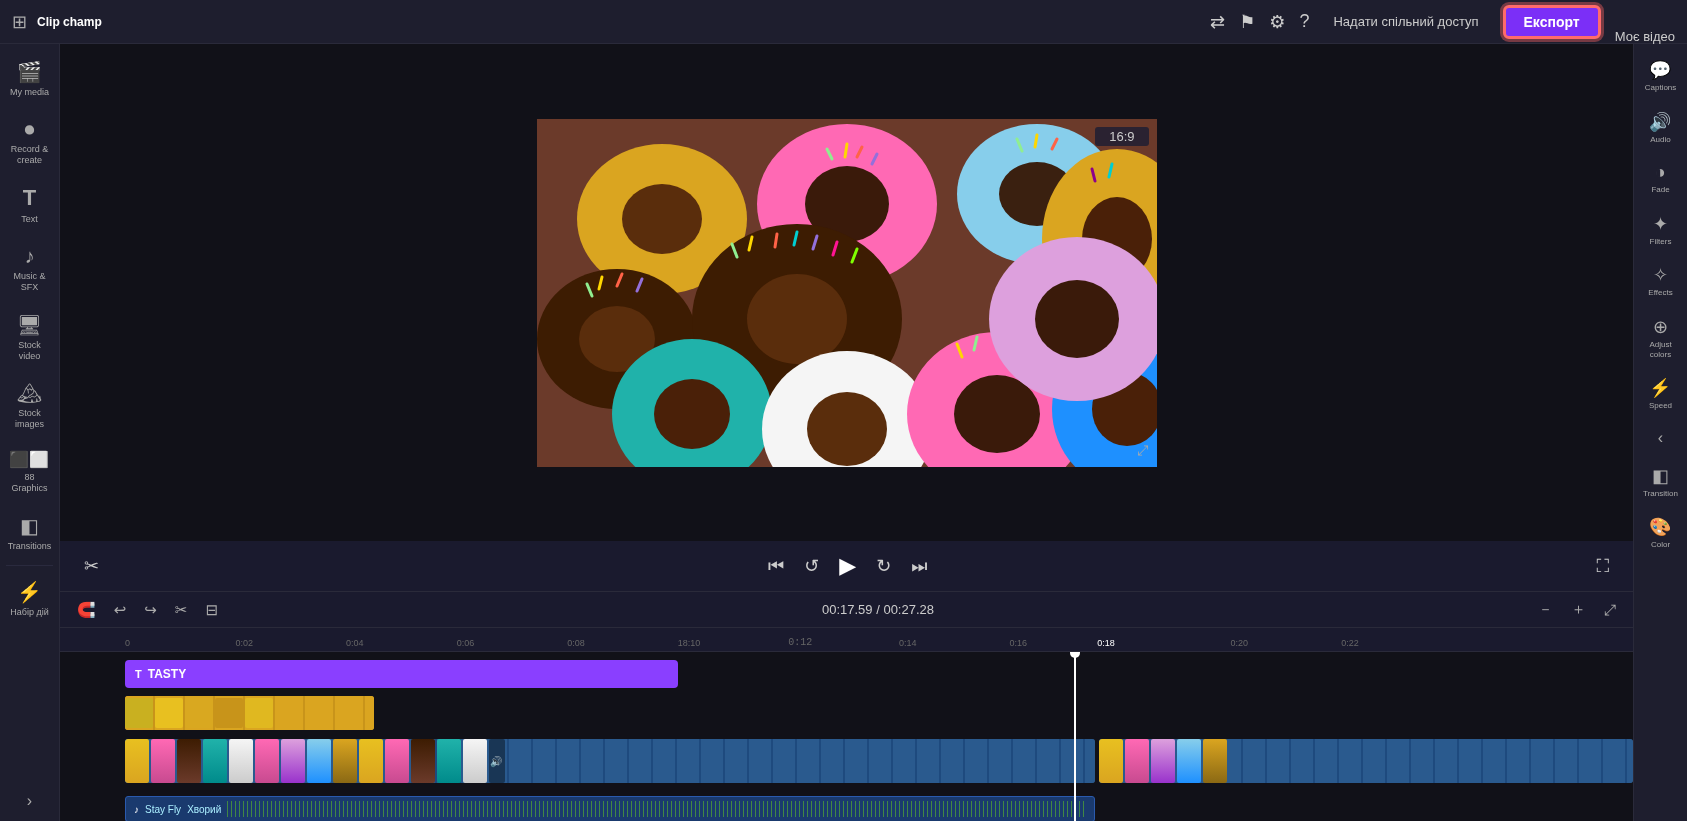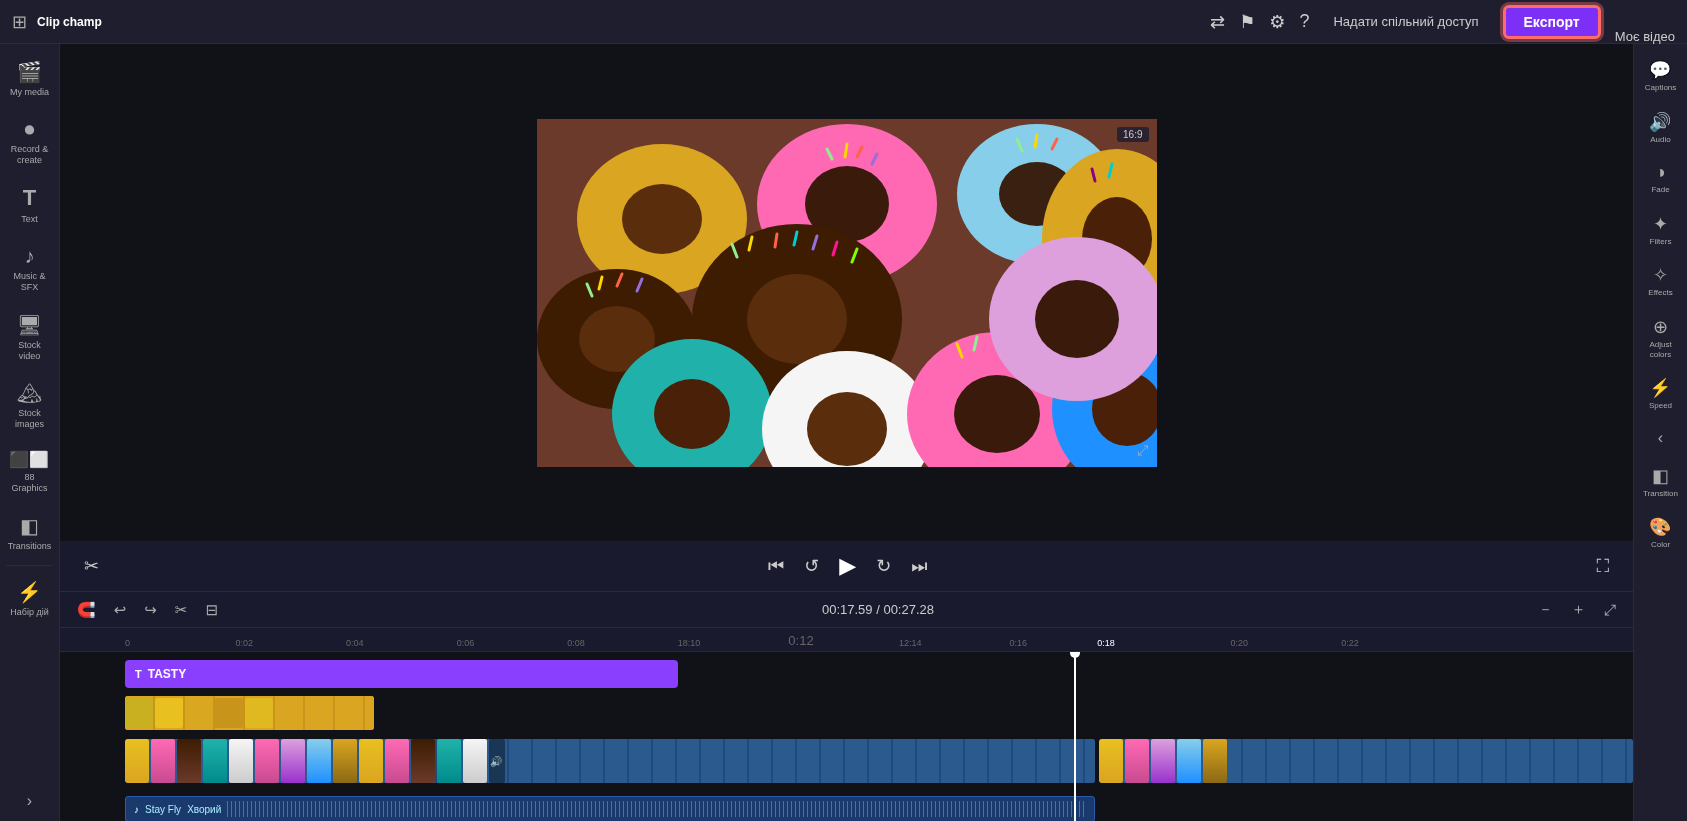--- a/index.html
+++ b/index.html
@@ -407,22 +407,22 @@
     .rs-item .icon { font-size: 18px; }
     .rs-item .label { font-size: 8px; text-align: center; line-height: 1.2; }
 
     
     .ratio-badge {
       position: absolute;
       top: 8px;
       right: 8px;
       background: rgba(30,30,50,0.85);
       color: #ccc;
-      font-size: 10px;
-      padding: 2px 6px;
+      font-size: 13px;
+      padding: 2px 14px;
       border-radius: 3px;
     }
 
     
     .preview-expand {
       position: absolute;
       bottom: 8px;
       right: 8px;
       color: #aaa;
       font-size: 14px;
@@ -612,22 +612,22 @@
       </div>
 
       <div class="timeline-ruler" style="position:relative;">
         <div style="position:absolute;left:65px;right:0;top:0;bottom:0;display:flex;align-items:flex-end;padding-bottom:3px;">
           <span style="position:absolute;left:0px;font-size:9px;color:#666;">0</span>
           <span style="position:absolute;left:calc(2/27.28*100%);font-size:9px;color:#666;">0:02</span>
           <span style="position:absolute;left:calc(4/27.28*100%);font-size:9px;color:#666;">0:04</span>
           <span style="position:absolute;left:calc(6/27.28*100%);font-size:9px;color:#666;margin-top:28px;">0:06</span>
           <span style="position:absolute;left:calc(8/27.28*100%);font-size:9px;color:#666;">0:08</span>
           <span style="position:absolute;left:calc(10/27.28*100%);font-size:9px;color:#666;">18:10</span>
-          <span style="position:absolute;left:calc(12/27.28*100%);font-size:13px;color:#666;">0:12</span>
-          <span style="position:absolute;left:calc(14/27.28*100%);font-size:9px;color:#666;">12:14</span>
+          <span style="position:absolute;left:calc(12/27.28*100%);font-size:10px;color:#666;font-family:Liberation Mono, monospace;">0:12</span>
+          <span style="position:absolute;left:calc(14/27.28*100%);font-size:9px;color:#666;">0:14</span>
           <span style="position:absolute;left:calc(16/27.28*100%);font-size:9px;color:#666;">0:16</span>
           <span style="position:absolute;left:calc(17.59/27.28*100%);font-size:9px;color:#fff;">0:18</span>
           <span style="position:absolute;left:calc(20/27.28*100%);font-size:9px;color:#666;">0:20</span>
           <span style="position:absolute;left:calc(22/27.28*100%);font-size:9px;color:#666;">0:22</span>
         </div>
       </div>
 
       <div class="timeline-tracks" style="position:relative;padding:4px 0 0 65px;">
 
         <div class="timeline-playhead" style="left:calc(17.59/27.28*100%);">

